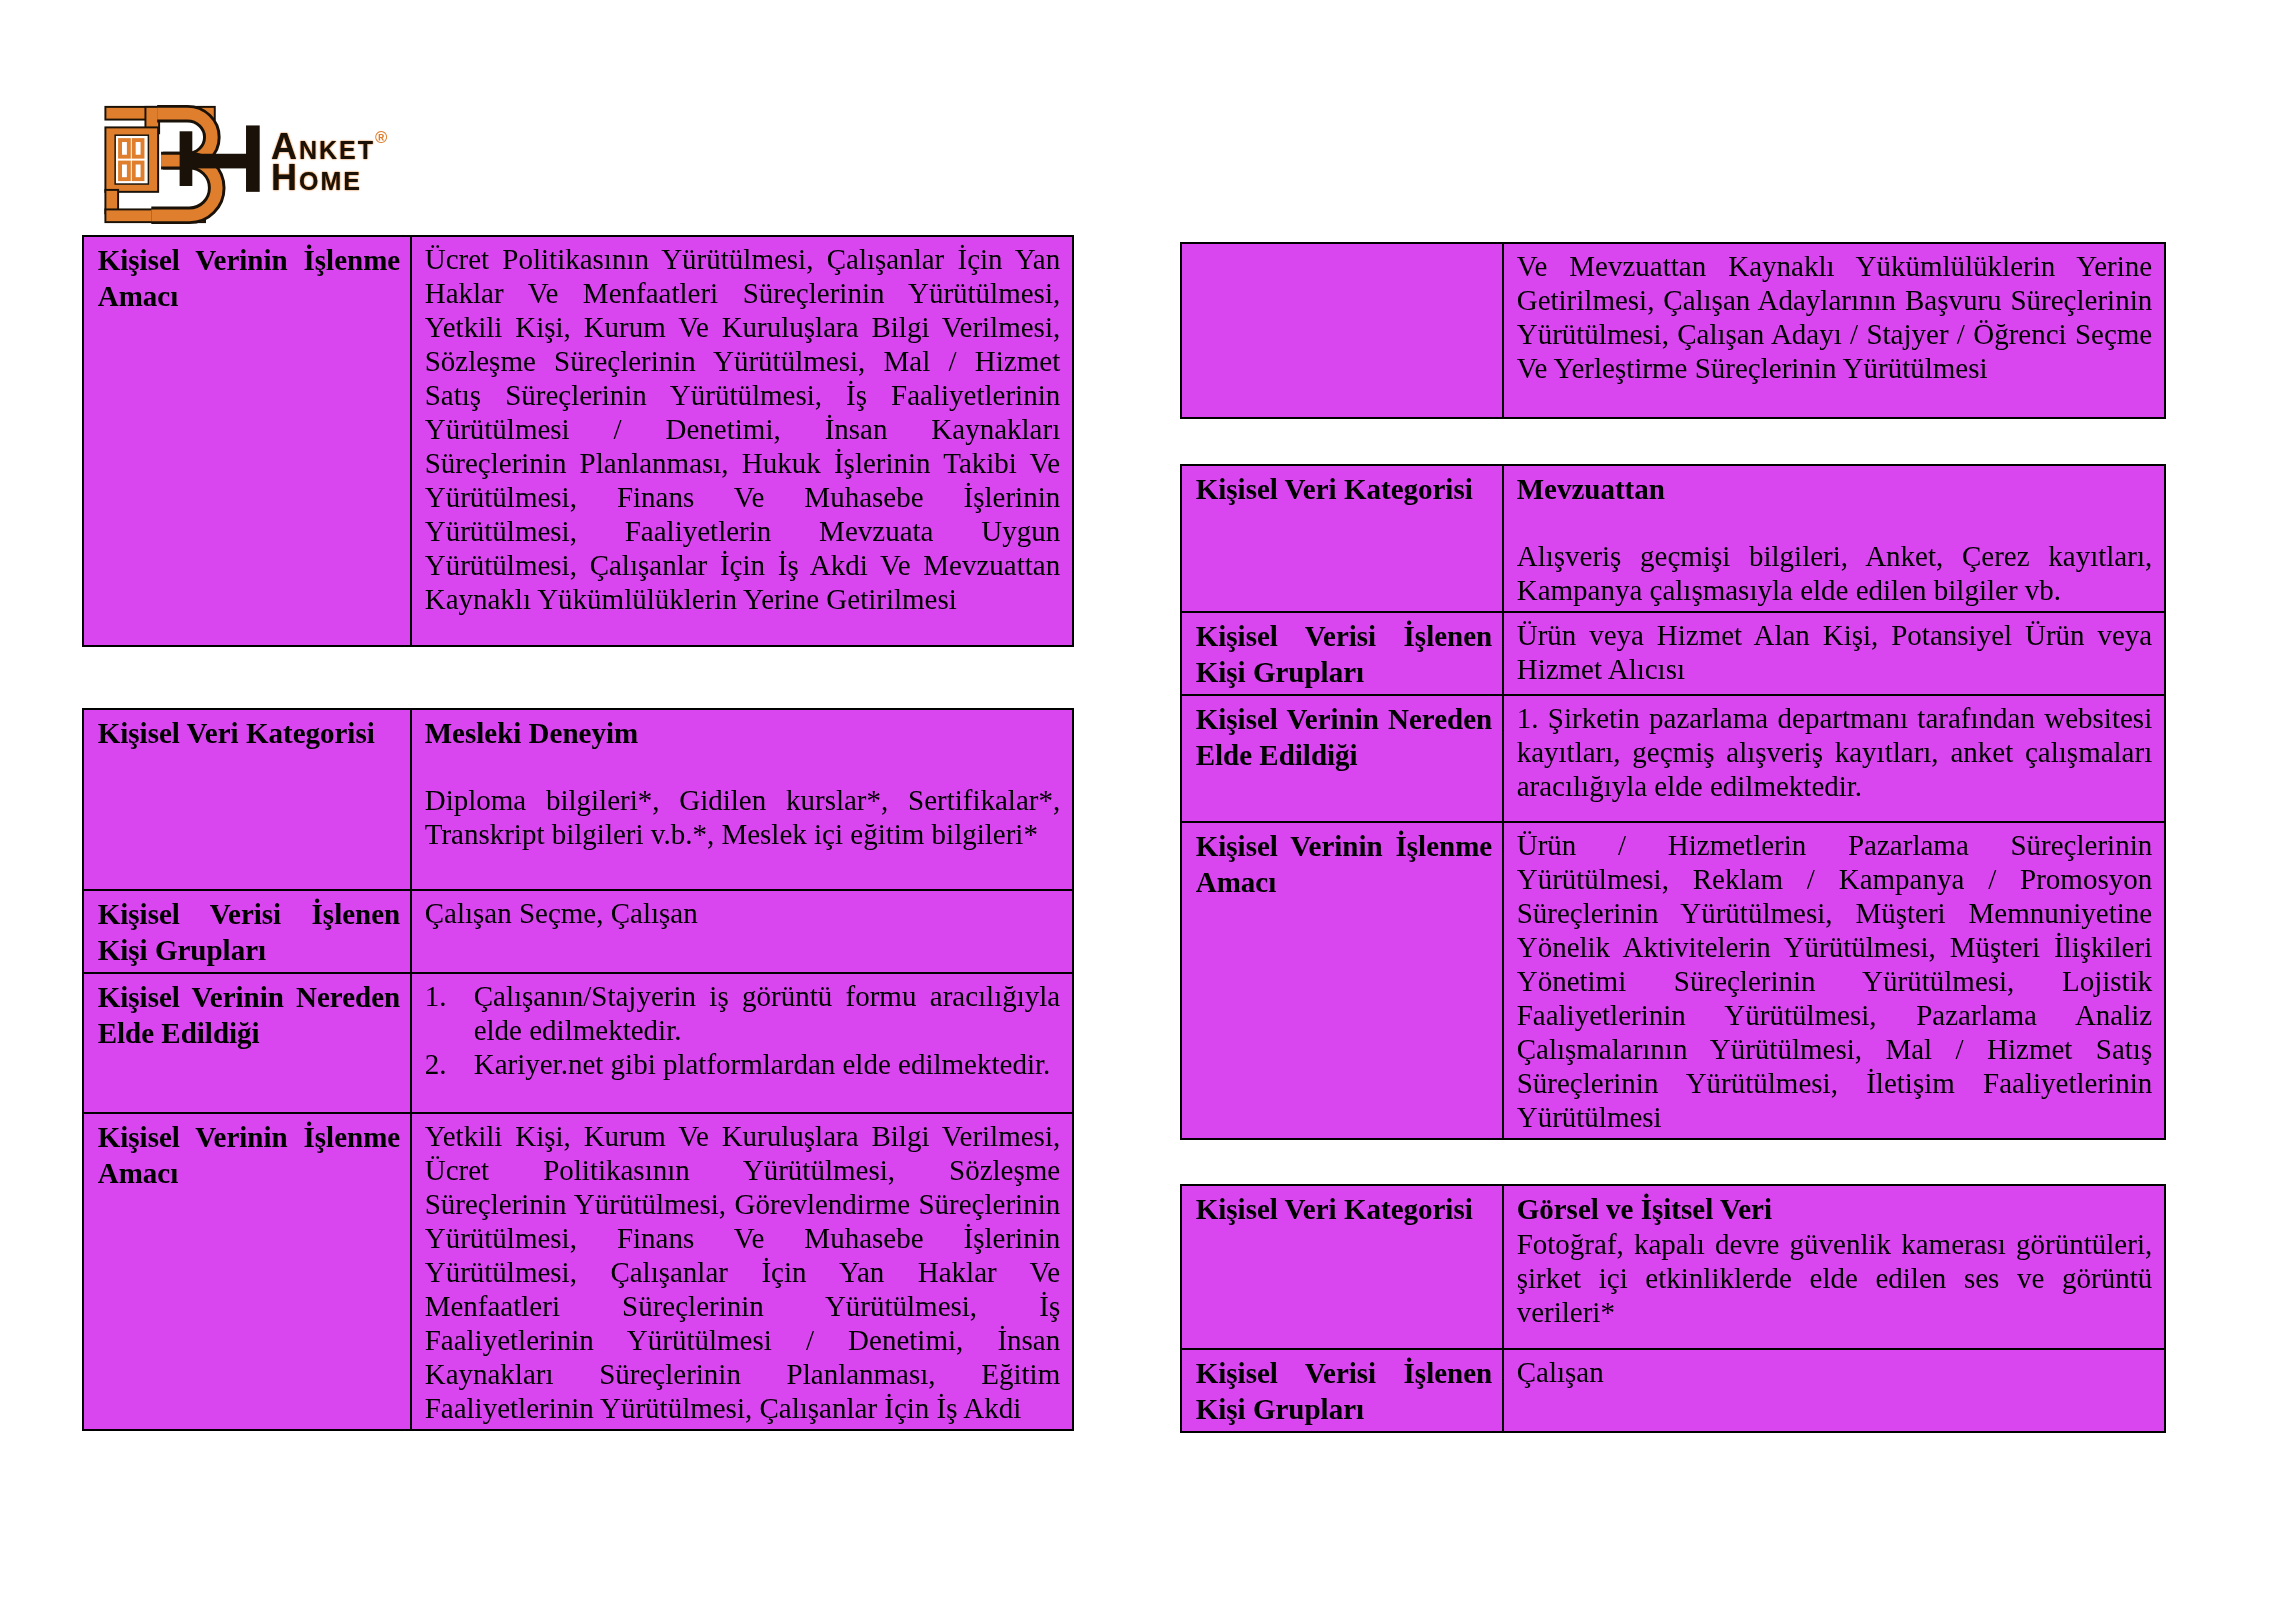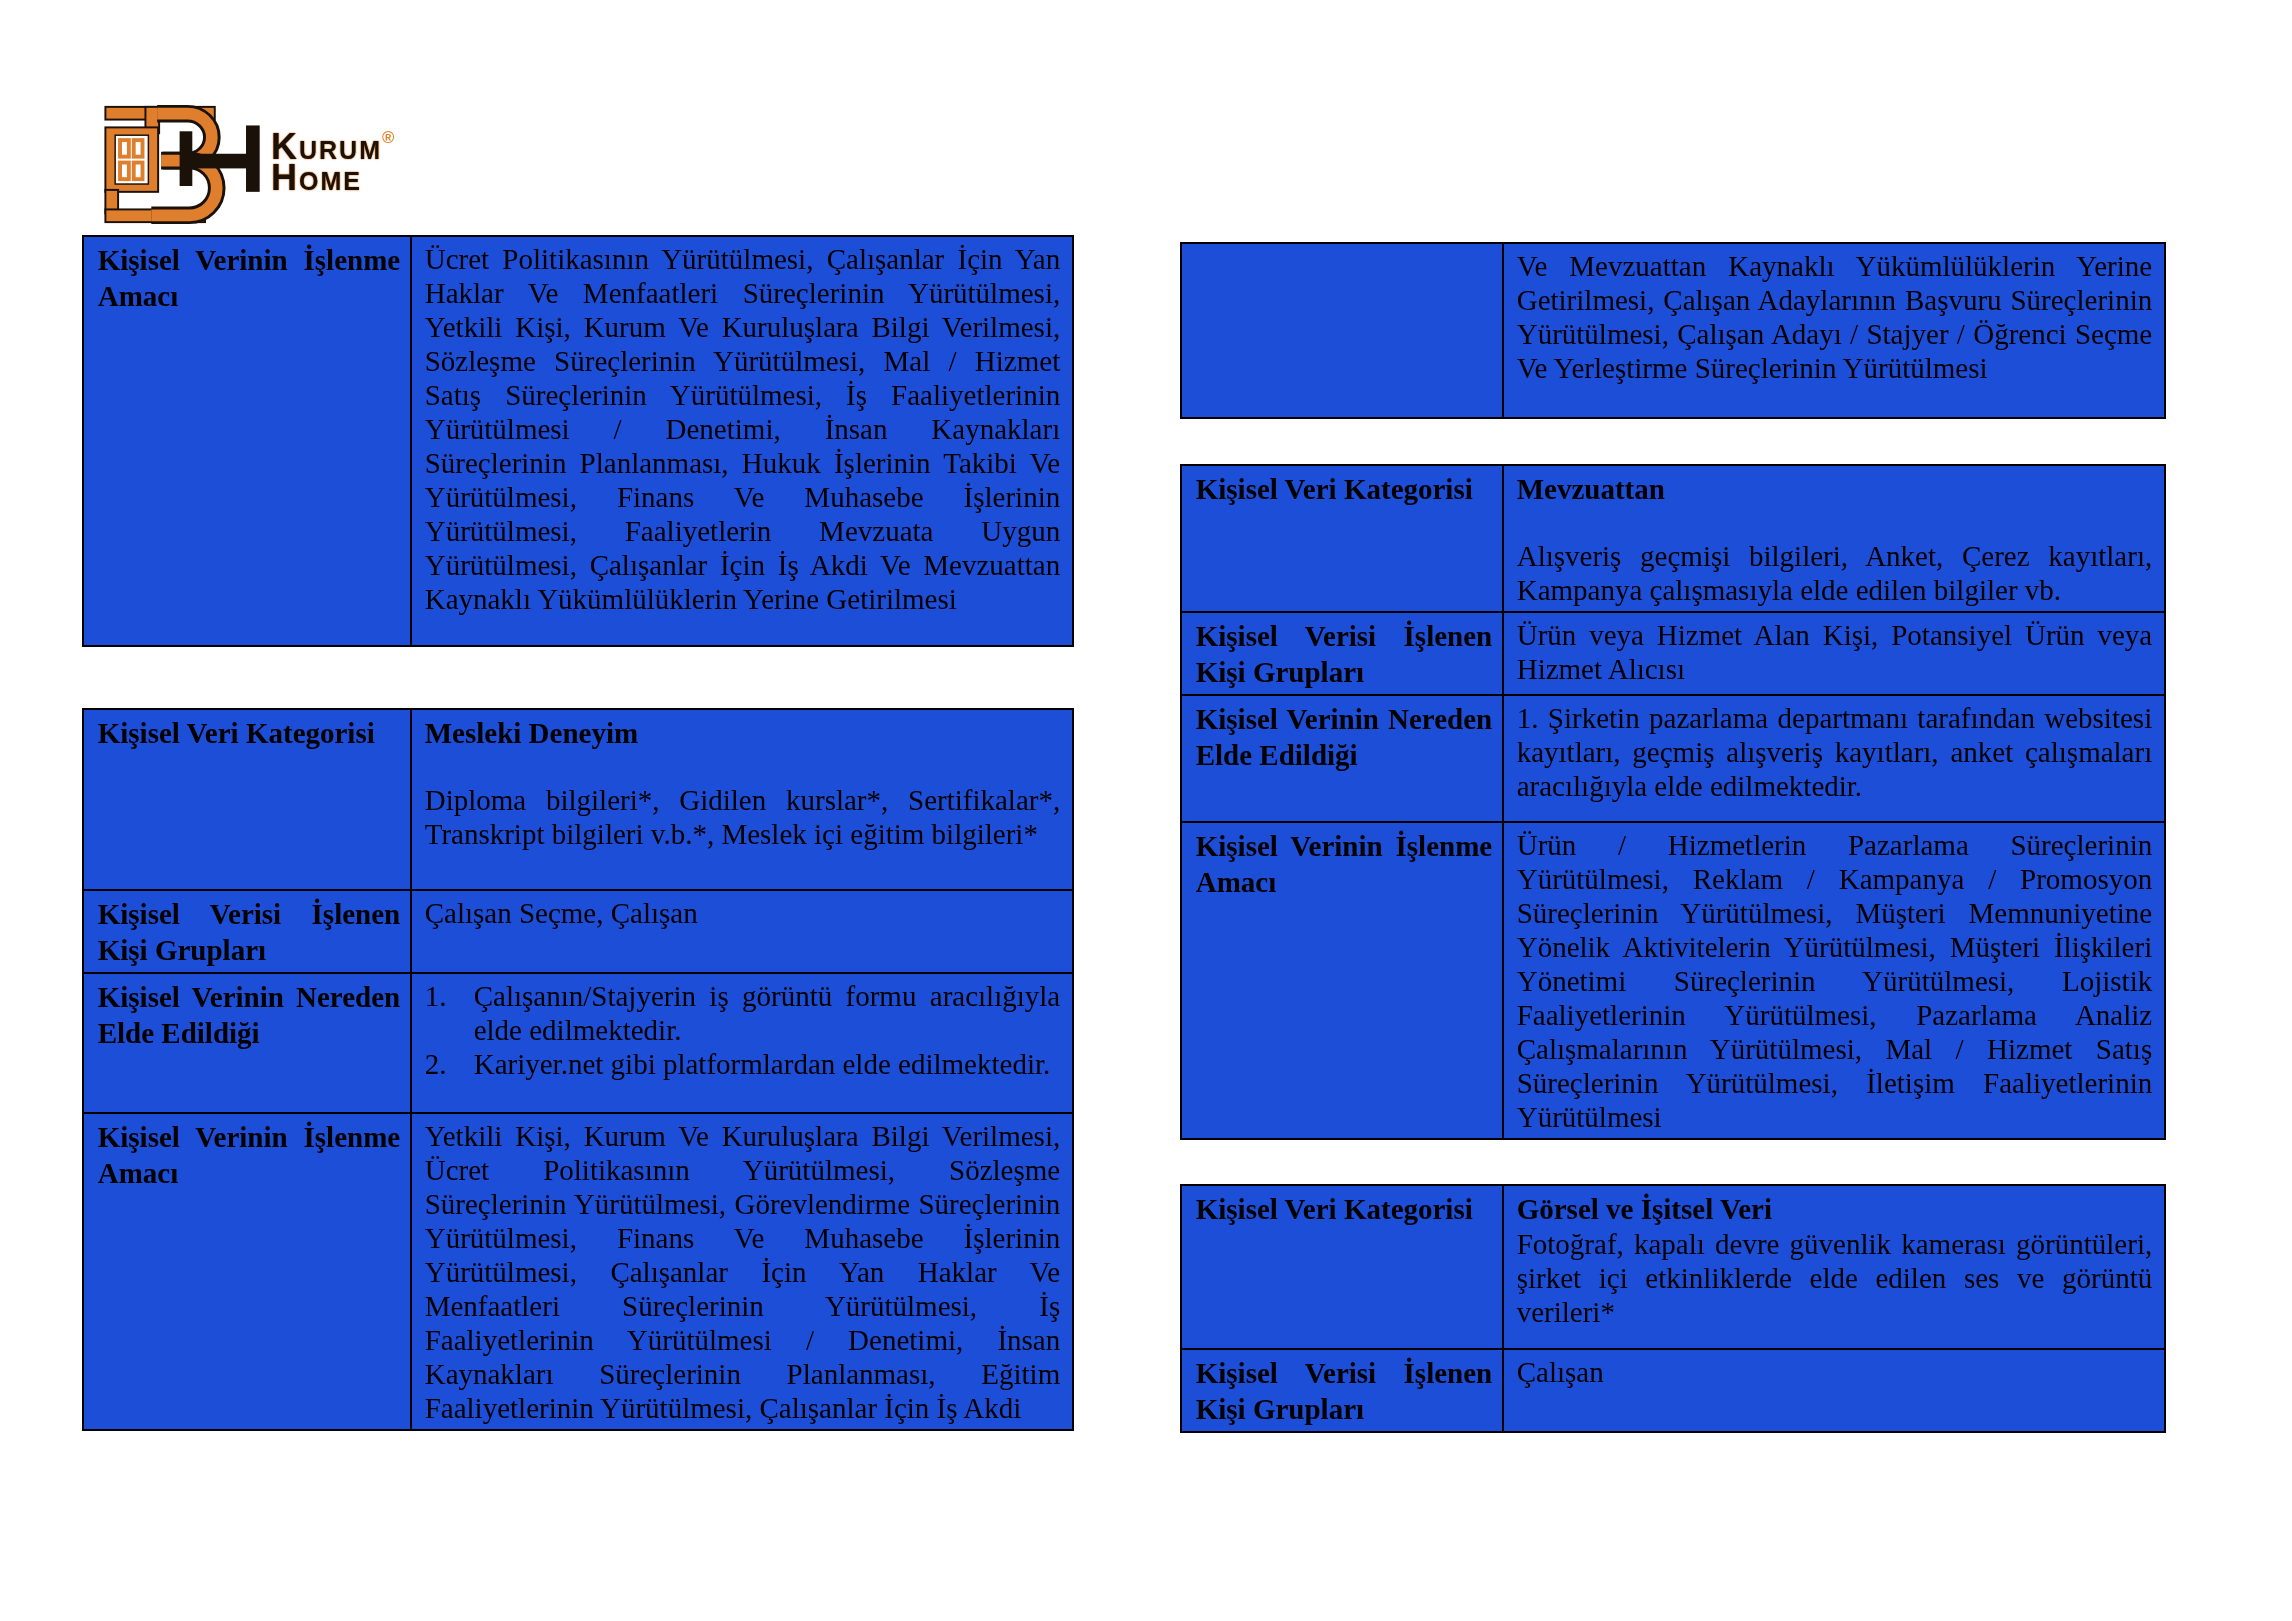--- a/index.html
+++ b/index.html
@@ -39,21 +39,21 @@
     vertical-align: 15.7px;
     letter-spacing: 0;
     text-shadow: none;
     font-variant: normal;
   }
 
   
   .tbl {
     position: absolute;
     border: 2px solid #000;
-    background: #1d4ed8;
+    background: #d946ef;
     font-size: 29px;
   }
   .tbl-left  { left: 82px;  width: 992px; }
   .tbl-right { left: 1180px; width: 986px; }
   .row { display: grid; border-top: 2px solid #000; }
   .row:first-child { border-top: none; }
   .tbl-left  .row { grid-template-columns: 328px 1fr; }
   .tbl-right .row { grid-template-columns: 322px 1fr; }
   .hcell {
     border-right: 2px solid #000;
@@ -119,21 +119,21 @@
       <path d="M56,12 H87 A25,24 0 0 1 87,60 H62" fill="none" stroke="#1a1208" stroke-width="18"></path>
       <path d="M56,12 H87 A25,24 0 0 1 87,60 H62" fill="none" stroke="#df7f2e" stroke-width="12"></path>
       <path d="M60,60 H89 A28,28 0 0 1 89,116 H50" fill="none" stroke="#1a1208" stroke-width="18"></path>
       <path d="M60,60 H89 A28,28 0 0 1 89,116 H50" fill="none" stroke="#df7f2e" stroke-width="12"></path>
 
       <rect x="79" y="30" width="13" height="56" fill="#1a1208"></rect>
       <rect x="91" y="53" width="57" height="15" fill="#1a1208"></rect>
       <rect x="147" y="24" width="14" height="68" fill="#1a1208"></rect>
     </svg>
     <div class="logo-text">
-      <div><span>Kurum</span><span class="reg">®</span></div>
+      <div><span>Anket</span><span class="reg">®</span></div>
       <div>Home</div>
     </div>
   </div>
 
   <div class="tbl tbl-left pos-l1">
     <div class="row h-l1">
       <div class="hcell">Kişisel Verinin İşlenme Amacı</div>
       <div class="bcell">Ücret Politikasının Yürütülmesi, Çalışanlar İçin Yan Haklar Ve Menfaatleri Süreçlerinin Yürütülmesi, Yetkili Kişi, Kurum Ve Kuruluşlara Bilgi Verilmesi, Sözleşme Süreçlerinin Yürütülmesi, Mal / Hizmet Satış Süreçlerinin Yürütülmesi, İş Faaliyetlerinin Yürütülmesi / Denetimi, İnsan Kaynakları Süreçlerinin Planlanması, Hukuk İşlerinin Takibi Ve Yürütülmesi, Finans Ve Muhasebe İşlerinin Yürütülmesi, Faaliyetlerin Mevzuata Uygun Yürütülmesi, Çalışanlar İçin İş Akdi Ve Mevzuattan Kaynaklı Yükümlülüklerin Yerine Getirilmesi</div>
     </div>
   </div>

